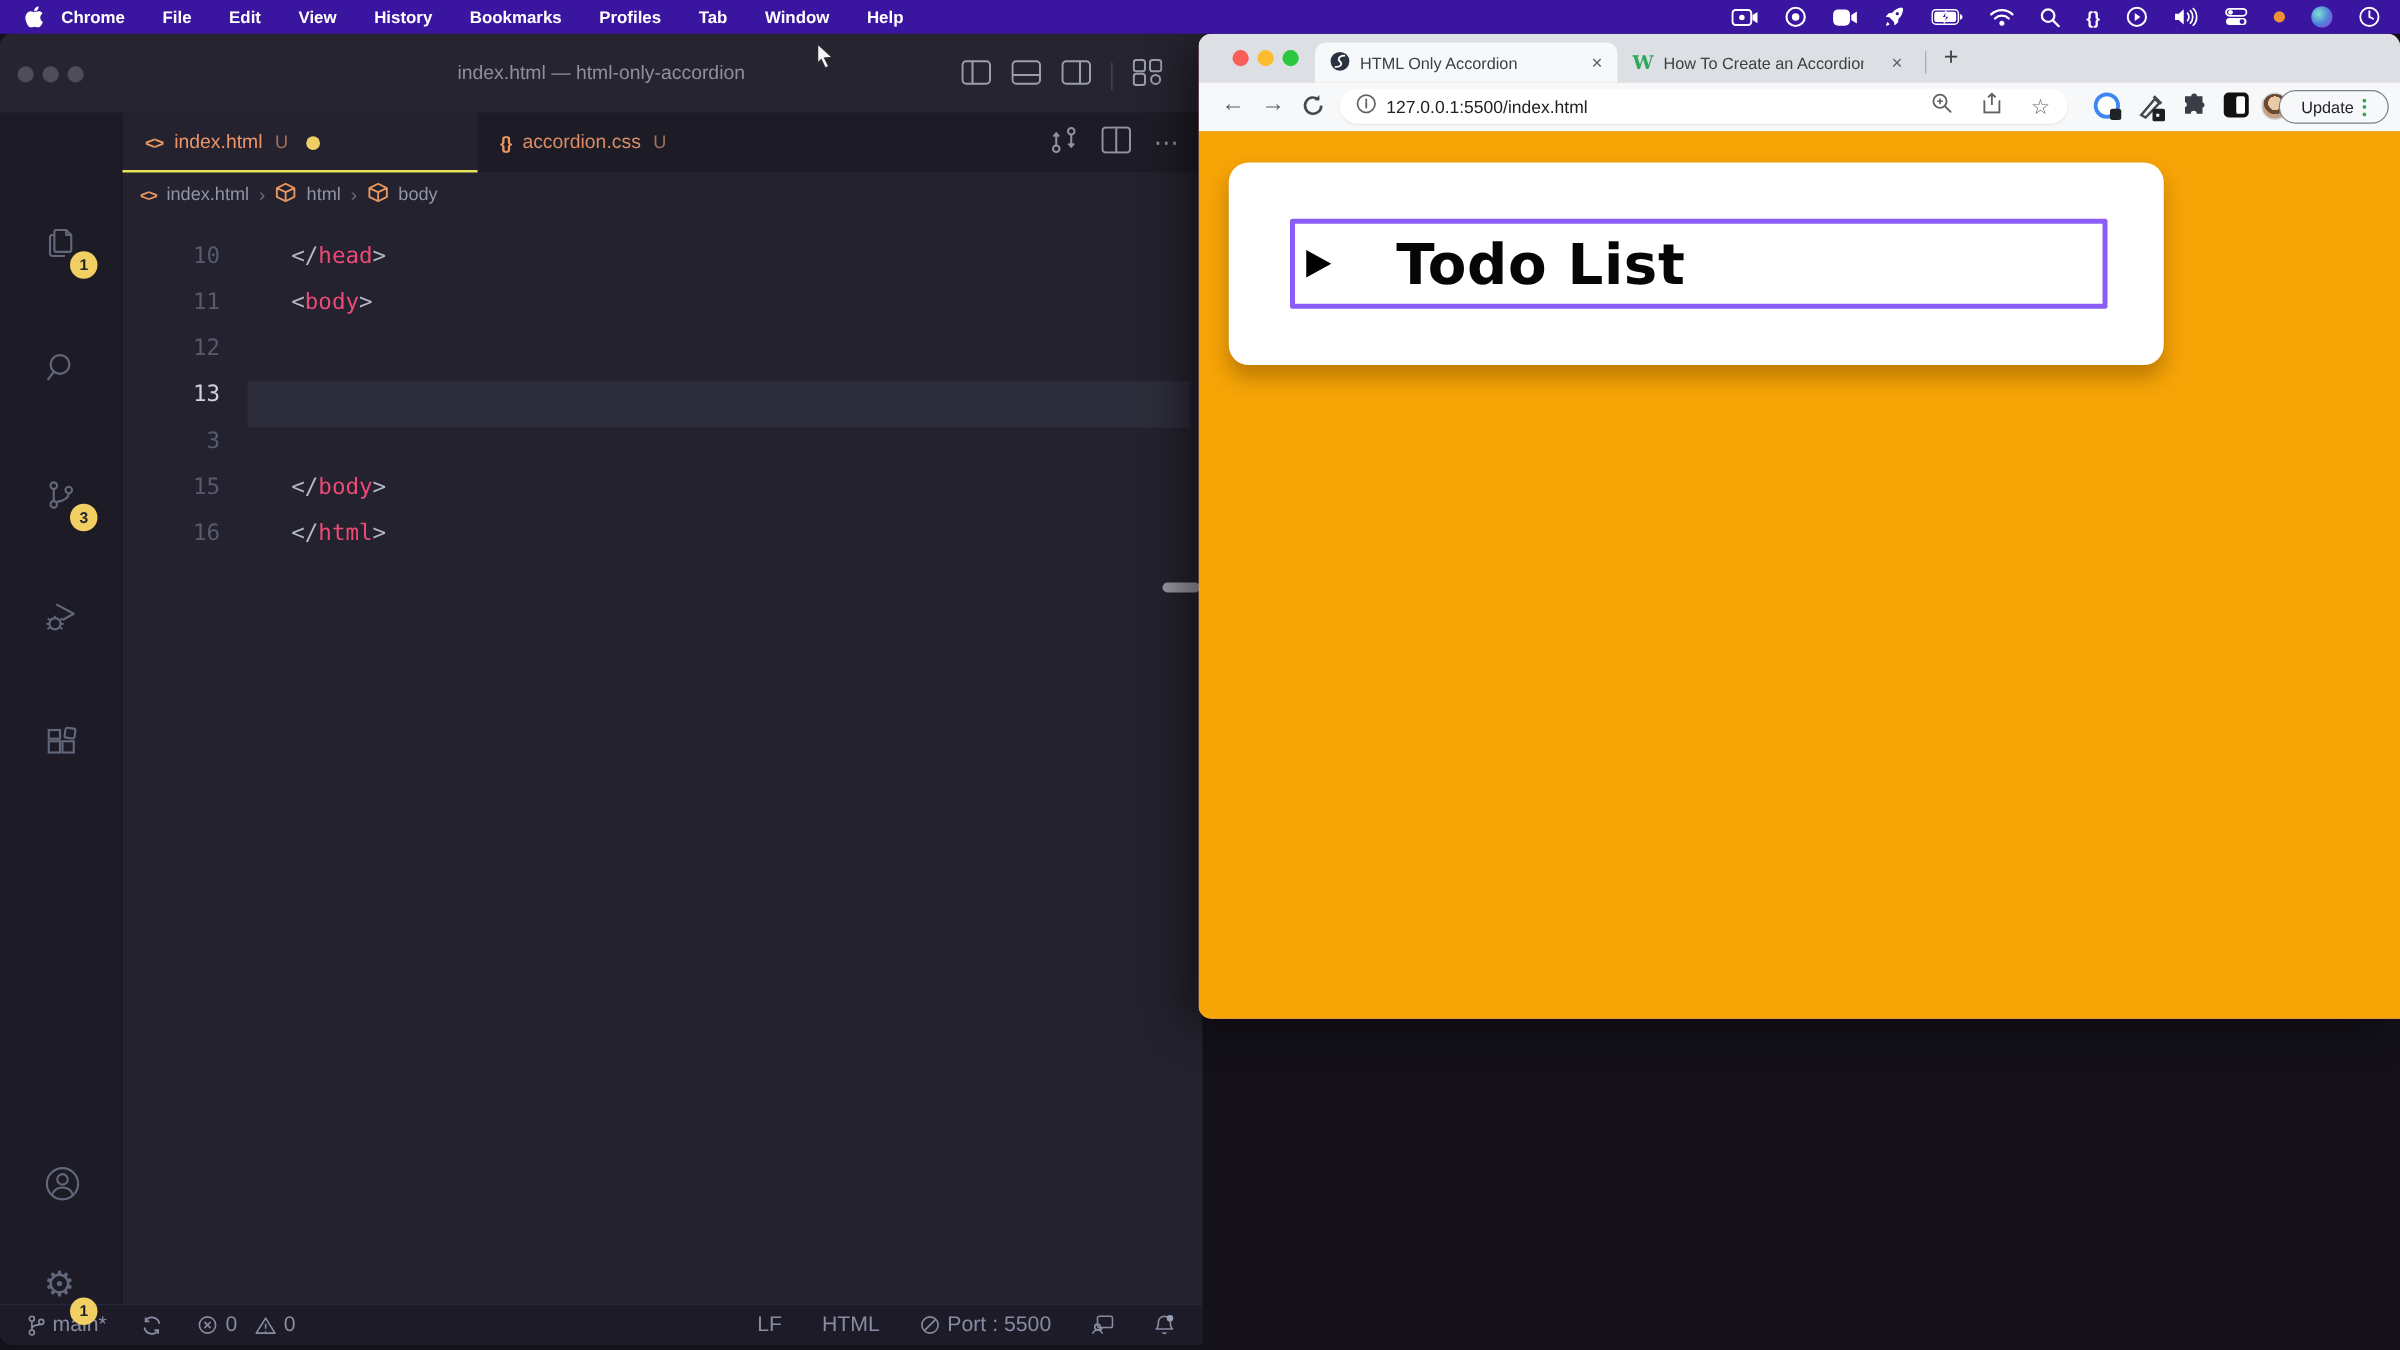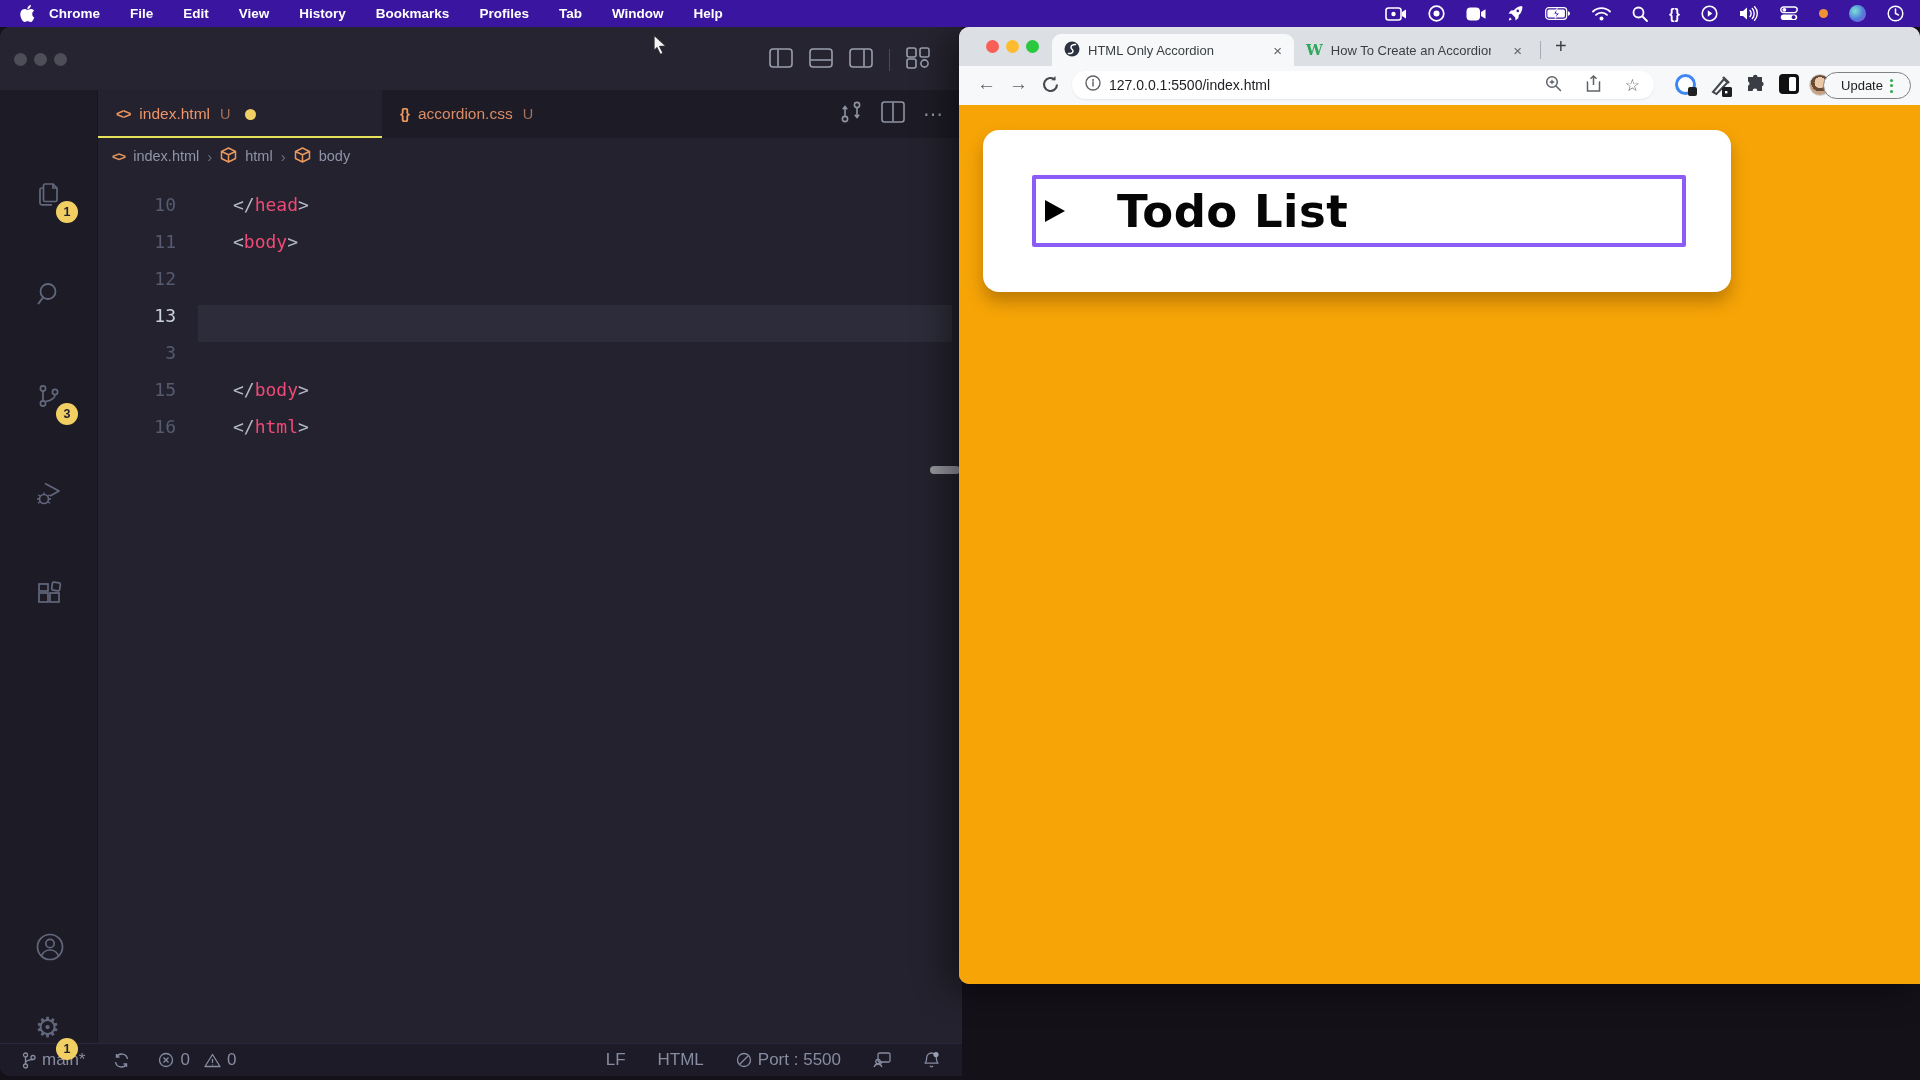--- a/index.html
+++ b/index.html
@@ -52,21 +52,21 @@
   .cl.current .hl { position:absolute; left:100px; right:10px; top:0; bottom:0; background:#2D2C3A; }
 
   #vs-sash { position:absolute; left:930px; top:439px; width:30px; height:8px; background:#97979F; border-radius:4px; }
 
   #vs-statusbar { position:absolute; left:0; right:0; bottom:0; height:33px; background:#1C1B27; border-top:1px solid #27263A; color:#878CA2; font-size:17px; display:flex; align-items:center; border-radius:0 0 0 10px; }
   .sb-item { display:flex; align-items:center; gap:6px; white-space:nowrap; }
   #sb-left { display:flex; align-items:center; gap:28px; padding-left:22px; }
   #sb-right { margin-left:auto; display:flex; align-items:center; gap:32px; padding-right:22px; }
 
   
-  #chrome { position:absolute; left:959px; top:27px; width:961px; height:957px; border-radius:10px 10px 0 10px; overflow:hidden; box-shadow:-12px 6px 34px rgba(0,0,0,0.45); background:#fca5a5; }
+  #chrome { position:absolute; left:959px; top:27px; width:961px; height:788px; border-radius:10px 10px 0 10px; overflow:hidden; box-shadow:-12px 6px 34px rgba(0,0,0,0.45); background:#fca5a5; }
   #c-tabstrip { position:absolute; left:0; top:0; right:0; height:39px; background:#DCDFE4; }
   .c-dot { position:absolute; top:13px; width:13px; height:13px; border-radius:50%; }
   .ctab { position:absolute; top:7px; height:32px; display:flex; align-items:center; padding:0 12px; font-size:13px; color:#3C4043; }
   .ctab.active { background:#F7F8F9; border-radius:9px 9px 0 0; }
   .ctab .title { max-width:160px; overflow:hidden; white-space:nowrap; margin:0 10px 0 8px; }
   .ctab .x { color:#5F6368; font-size:15px; margin-left:auto; }
   #c-toolbar { position:absolute; left:0; top:39px; right:0; height:39px; background:#F7F8F9; }
   .nav-ic { position:absolute; top:7px; color:#5F6368; font-size:19px; }
   #omnibox { position:absolute; left:113px; top:5px; width:582px; height:28px; background:#fff; border-radius:14px; display:flex; align-items:center; box-shadow:0 1px 2px rgba(0,0,0,0.08); }
   #omnibox .url { color:#202124; font-size:14px; margin-left:8px; }
@@ -182,20 +182,21 @@
         </svg>
       </span>
   </span>
 </div>
 
 <div id="vscode">
   <div id="vs-titlebar">
     <span class="tl-dot" style="left:14px;"></span>
     <span class="tl-dot" style="left:34px;"></span>
     <span class="tl-dot" style="left:54px;"></span>
+    <div id="vs-title">index.html — html-only-accordion</div>
     <div id="vs-layout-icons">
       <span><svg width="24" height="20" viewBox="0 0 24 20">
             <rect x="1" y="1" width="22" height="18" rx="3" fill="none" stroke="currentColor" stroke-width="1.6"></rect>
             <line x1="9" y1="1.5" x2="9" y2="18.5" stroke="currentColor" stroke-width="1.6"></line>
           </svg></span>
       <span><svg width="24" height="20" viewBox="0 0 24 20">
             <rect x="1" y="1" width="22" height="18" rx="3" fill="none" stroke="currentColor" stroke-width="1.6"></rect>
             <line x1="1.5" y1="12" x2="22.5" y2="12" stroke="currentColor" stroke-width="1.6"></line>
           </svg></span>
       <span><svg width="24" height="20" viewBox="0 0 24 20">

